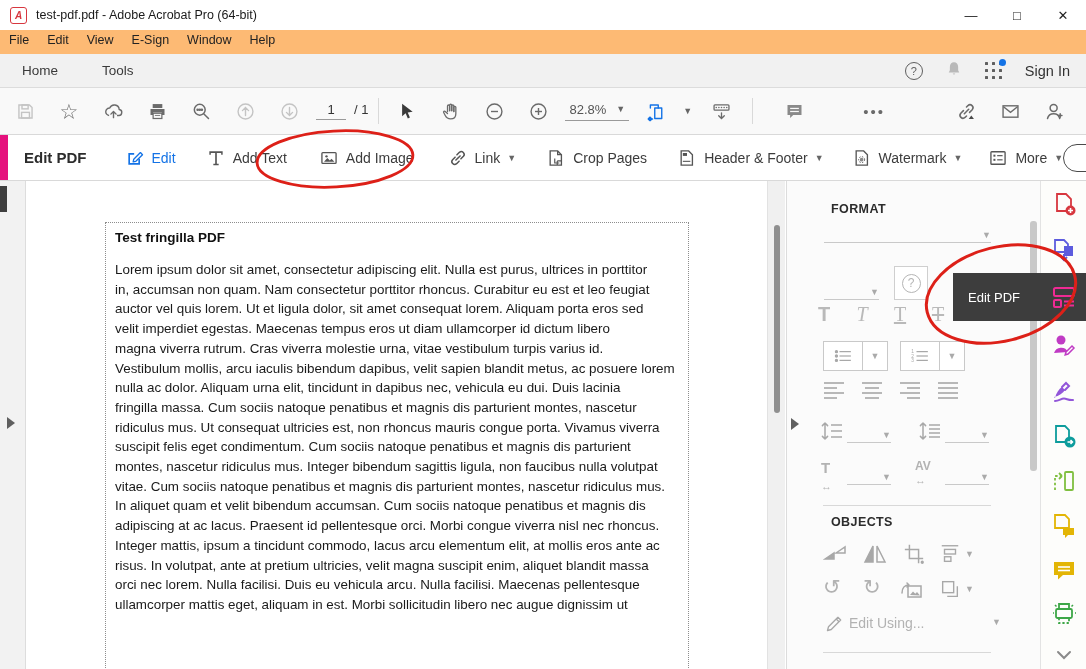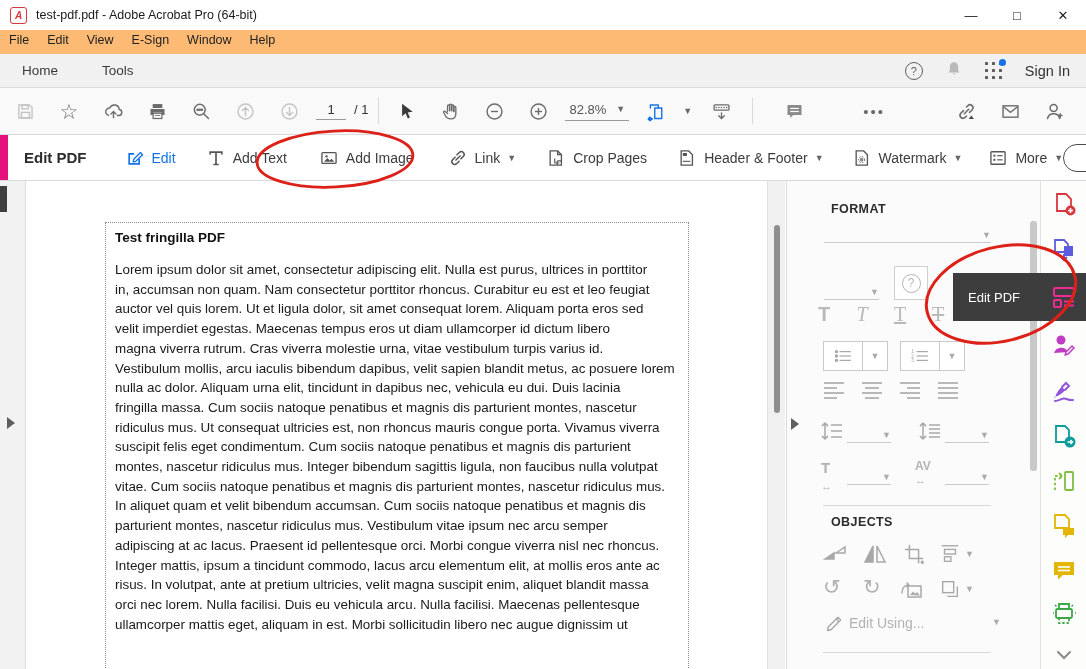--- a/index.html
+++ b/index.html
@@ -410,21 +410,20 @@
         <div class="doc-line">velit imperdiet egestas. Maecenas tempus eros ut diam ullamcorper id dictum libero</div>
         <div class="doc-line">magna viverra rutrum. Cras viverra molestie urna, vitae vestibulum turpis varius id.</div>
         <div class="doc-line">Vestibulum mollis, arcu iaculis bibendum dapibus, velit sapien blandit metus, ac posuere lorem</div>
         <div class="doc-line">nulla ac dolor. Aliquam urna elit, tincidunt in dapibus nec, vehicula eu dui. Duis lacinia</div>
         <div class="doc-line">fringilla massa. Cum sociis natoque penatibus et magnis dis parturient montes, nascetur</div>
         <div class="doc-line">ridiculus mus. Ut consequat ultricies est, non rhoncus mauris congue porta. Vivamus viverra</div>
         <div class="doc-line">suscipit felis eget condimentum. Cum sociis natoque penatibus et magnis dis parturient</div>
         <div class="doc-line">montes, nascetur ridiculus mus. Integer bibendum sagittis ligula, non faucibus nulla volutpat</div>
         <div class="doc-line">vitae. Cum sociis natoque penatibus et magnis dis parturient montes, nascetur ridiculus mus.</div>
         <div class="doc-line">In aliquet quam et velit bibendum accumsan. Cum sociis natoque penatibus et magnis dis</div>
-        <div class="doc-line">parturient montes, nascetur ridiculus mus. Vestibulum vitae ipsum nec arcu semper</div>
         <div class="doc-line">adipiscing at ac lacus. Praesent id pellentesque orci. Morbi congue viverra nisl nec rhoncus.</div>
         <div class="doc-line">Integer mattis, ipsum a tincidunt commodo, lacus arcu elementum elit, at mollis eros ante ac</div>
         <div class="doc-line">risus. In volutpat, ante at pretium ultricies, velit magna suscipit enim, aliquet blandit massa</div>
         <div class="doc-line">orci nec lorem. Nulla facilisi. Duis eu vehicula arcu. Nulla facilisi. Maecenas pellentesque</div>
         <div class="doc-line">ullamcorper mattis eget, aliquam in est. Morbi sollicitudin libero nec augue dignissim ut</div>
 
       </div>
     </div>
 
     <div class="doc-scroll">

